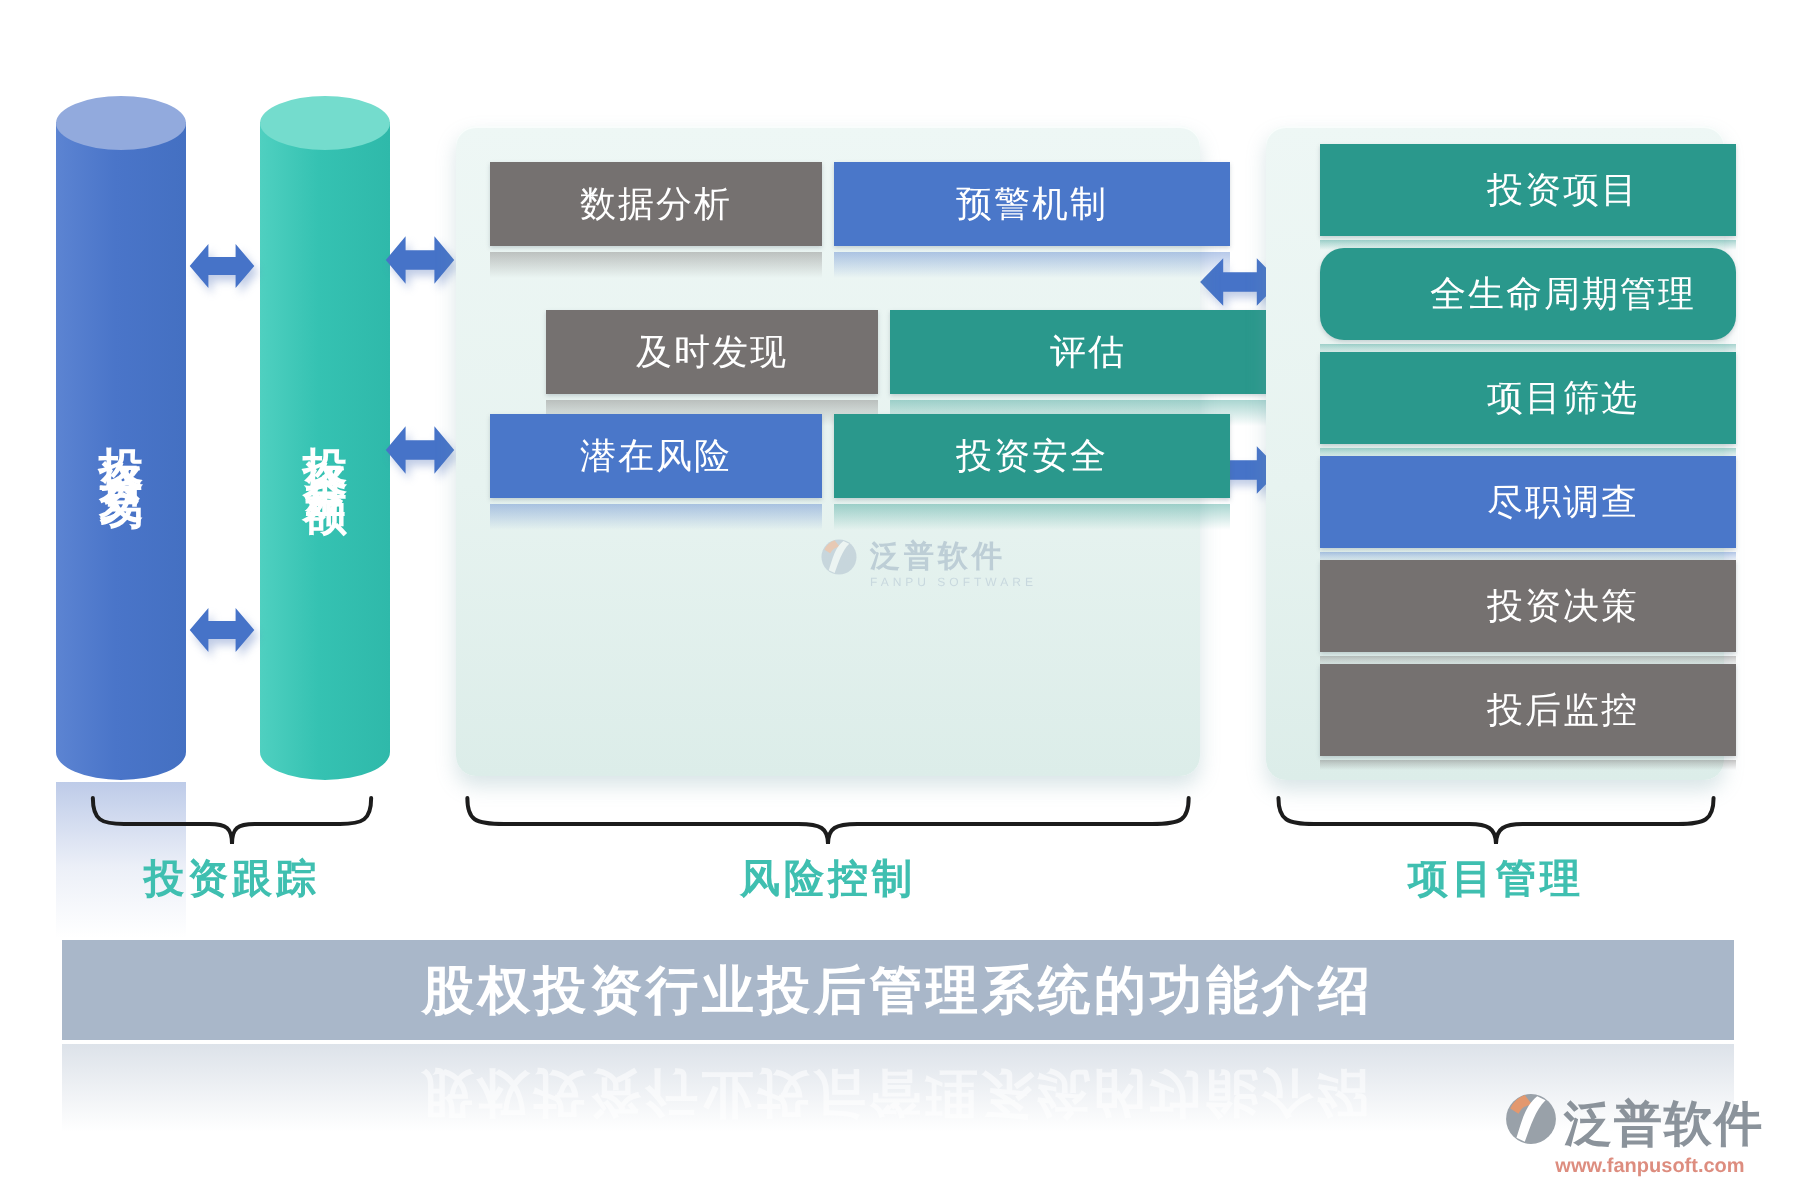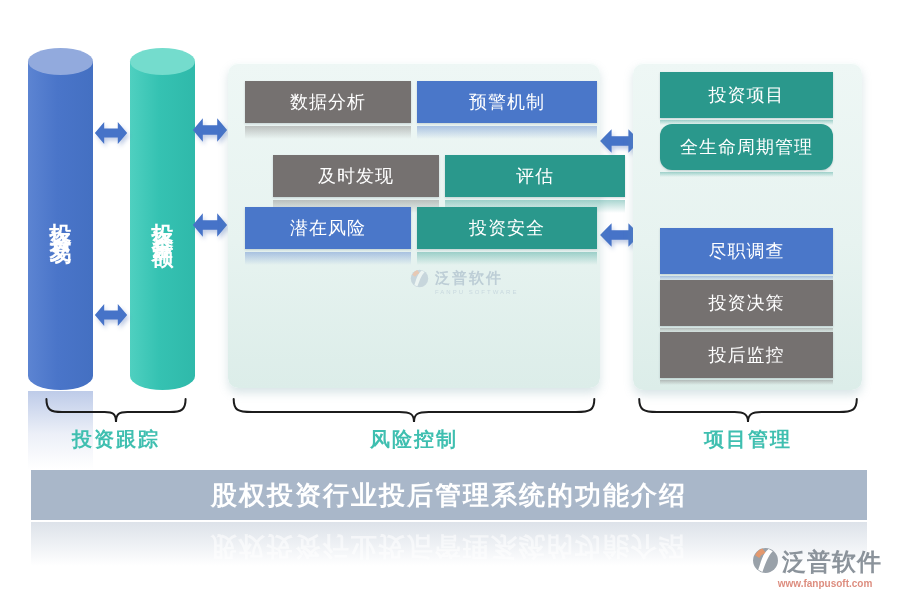--- a/index.html
+++ b/index.html
@@ -38,24 +38,24 @@
        color:#fff;font-size:18px;letter-spacing:1px;box-shadow:0 1px 2px rgba(80,100,110,.25);}
   .btn[data-color="gray"]{background:#757170;--refl:rgba(117,113,112,.40);}
   .btn[data-color="blue"]{background:#4a77c9;--refl:rgba(74,119,201,.40);}
   .btn[data-color="teal"]{background:#2a988c;--refl:rgba(42,152,140,.40);}
   .btn::after{content:"";position:absolute;top:100%;margin-top:3px;left:0;right:0;height:13px;
               background:linear-gradient(180deg,var(--refl),rgba(255,255,255,0));}
   .btn.slim::after{height:5px;margin-top:2px;}
 
   
   .m-l{left:17px;width:166px;height:42px;}
-  .m-r{left:189px;width:180px;height:42px;}
+  .m-r{left:189px;width:198px;height:42px;}
   .row0{top:18px;} .row1{top:92px;margin-left:28px;} .row2{top:144px;}
   
-  .p-btn{left:27px;width:173px;height:46px;}
+  .p-btn{left:27px;width:173px;height:46px;padding-left:35px;}
 
   
   .watermark{position:absolute;left:182px;top:206px;width:170px;display:flex;gap:6px;
              align-items:flex-start;opacity:.85;}
   .wm-texts{display:flex;flex-direction:column;}
   .wm-name{color:#b7c8d2;font-weight:bold;font-size:15px;letter-spacing:2px;}
   .wm-sub{color:#c4d4dc;font-size:6px;letter-spacing:2px;margin-top:1px;}
 
   
   .brace{position:absolute;height:26px;}
@@ -166,20 +166,23 @@
     </div>
   </div>
 
   <div id="project-panel" class="panel">
     <div class="btn slim p-btn" style="top:9px;" data-color="teal">
       <span>投资项目</span>
     </div>
     <div class="btn slim p-btn" style="top:61px;border-radius:12px;" data-color="teal">
       <span>全生命周期管理</span>
     </div>
+    <div class="btn slim p-btn" style="top:113px;" data-color="teal">
+      <span>项目筛选</span>
+    </div>
     <div class="btn slim p-btn" style="top:165px;" data-color="blue">
       <span>尽职调查</span>
     </div>
     <div class="btn slim p-btn" style="top:217px;" data-color="gray">
       <span>投资决策</span>
     </div>
     <div class="btn slim p-btn" style="top:269px;" data-color="gray">
       <span>投后监控</span>
     </div>
   </div>

